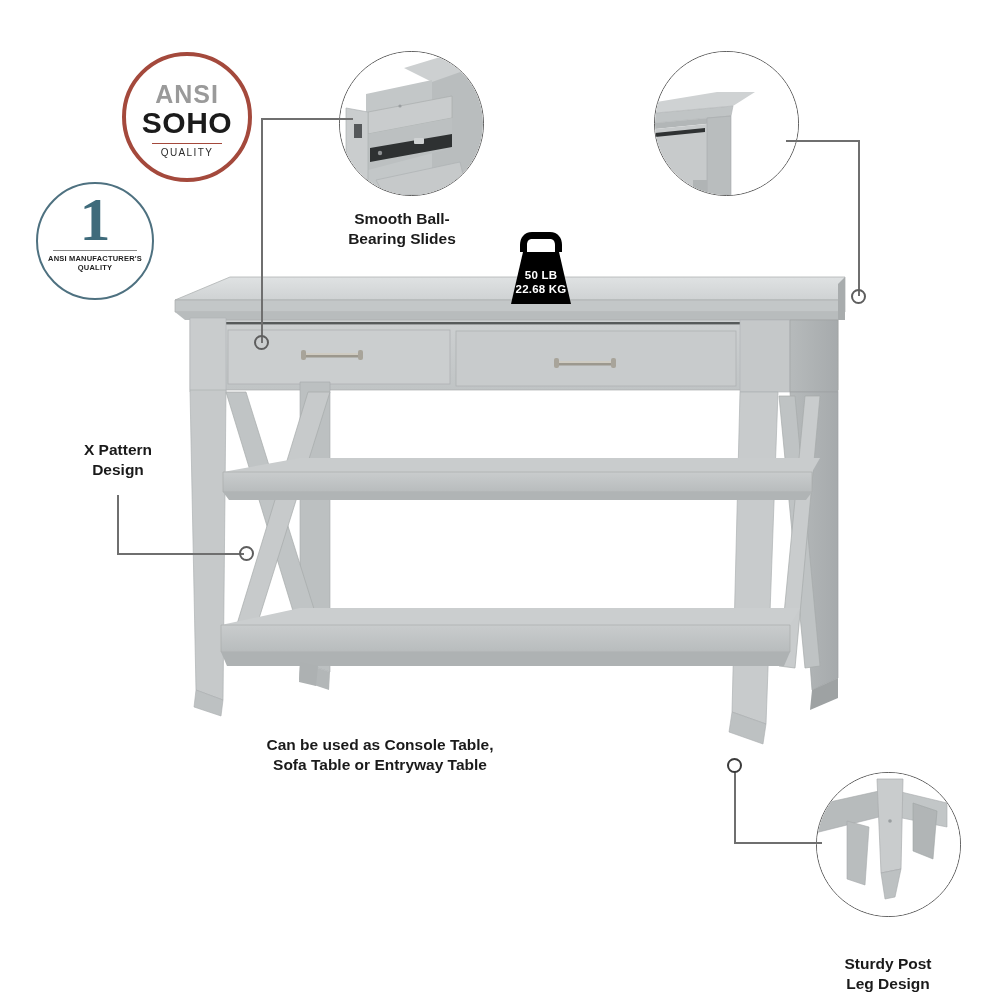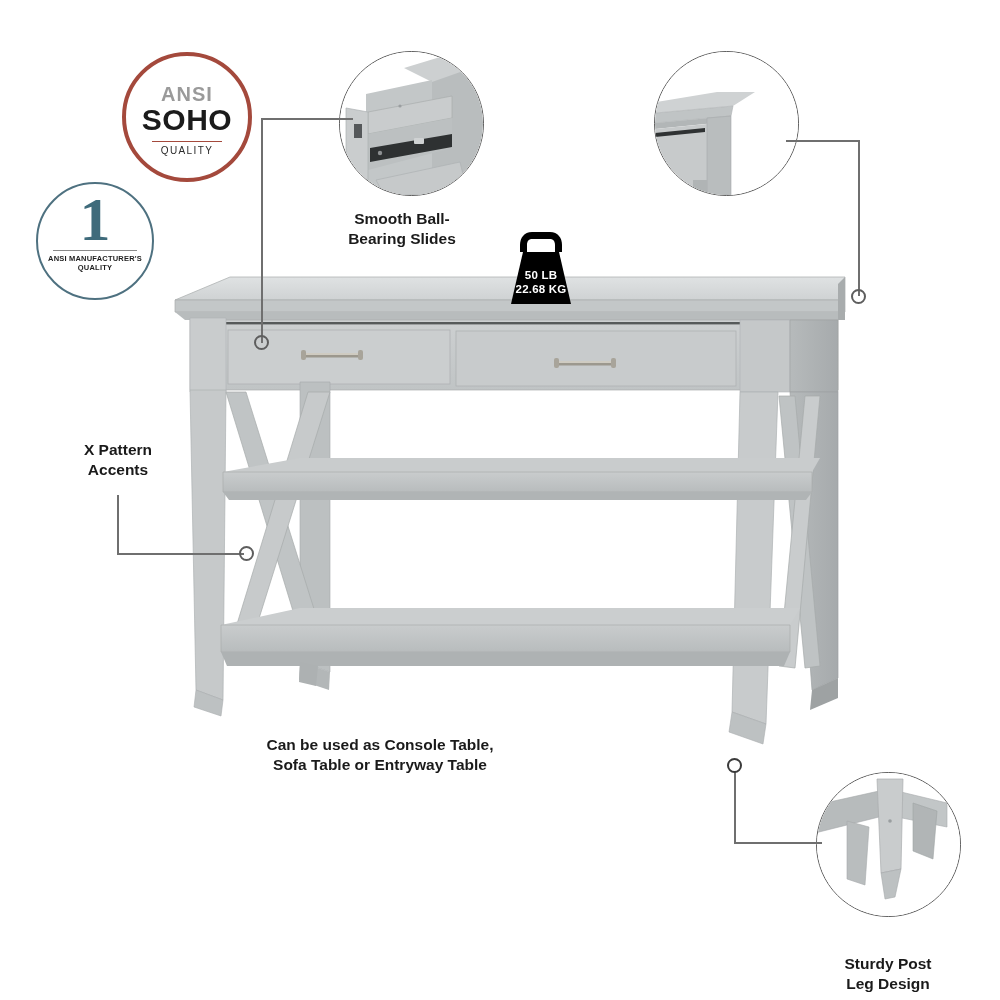--- a/index.html
+++ b/index.html
@@ -15,21 +15,21 @@
   .abs{position:absolute;}
 
   
   .ansi-badge{
     left:122px;top:52px;width:122px;height:122px;
     border-radius:50%;
     border:4px solid #a4493c;
     background:#ffffff;
     display:flex;flex-direction:column;align-items:center;justify-content:center;
   }
-  .ansi-top{font-size:20px;font-weight:bold;color:#9a9a9a;letter-spacing:1px;line-height:1;margin-top:6px;}
+  .ansi-top{font-size:25px;font-weight:bold;color:#9a9a9a;letter-spacing:1px;line-height:1;margin-top:6px;}
   .ansi-mid{font-size:30px;font-weight:bold;color:#1b1b1b;letter-spacing:0.5px;line-height:1.05;}
   .ansi-rule{width:70px;height:1px;background:#a4493c;margin:5px 0 3px;}
   .ansi-bot{font-size:10px;color:#2a2a2a;letter-spacing:1.4px;}
 
   .warranty-badge{
     left:36px;top:182px;width:118px;height:118px;
     border-radius:50%;
     border:2px solid #4e7180;
     background:#ffffff;
     display:flex;flex-direction:column;align-items:center;justify-content:flex-start;
@@ -276,21 +276,21 @@
   <div class="abs ring ring-dark" style="left:727px;top:758px;"></div>
 
   <div class="callout c-center" style="left:302px;top:209px;width:200px;">
     <div>Smooth Ball-</div>
     <div>Bearing Slides</div>
   </div>
 
 
   <div class="callout c-center" style="left:48px;top:440px;width:140px;">
     <div>X Pattern</div>
-    <div>Accents</div>
+    <div>Design</div>
   </div>
 
   <div class="callout c-center" style="left:215px;top:735px;width:330px;">
     <div>Can be used as Console Table,</div>
     <div>Sofa Table or Entryway Table</div>
   </div>
 
   <div class="callout c-center" style="left:793px;top:954px;width:190px;">
     <div>Sturdy Post</div>
     <div>Leg Design</div>

